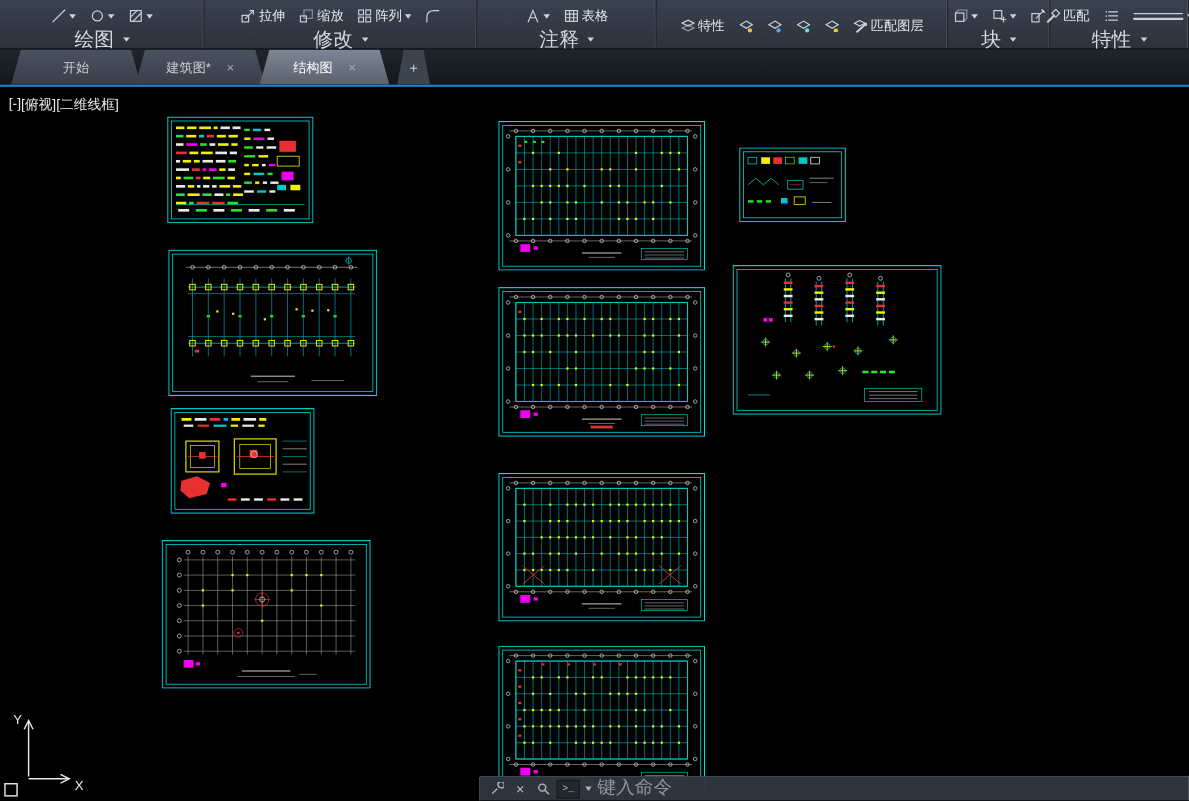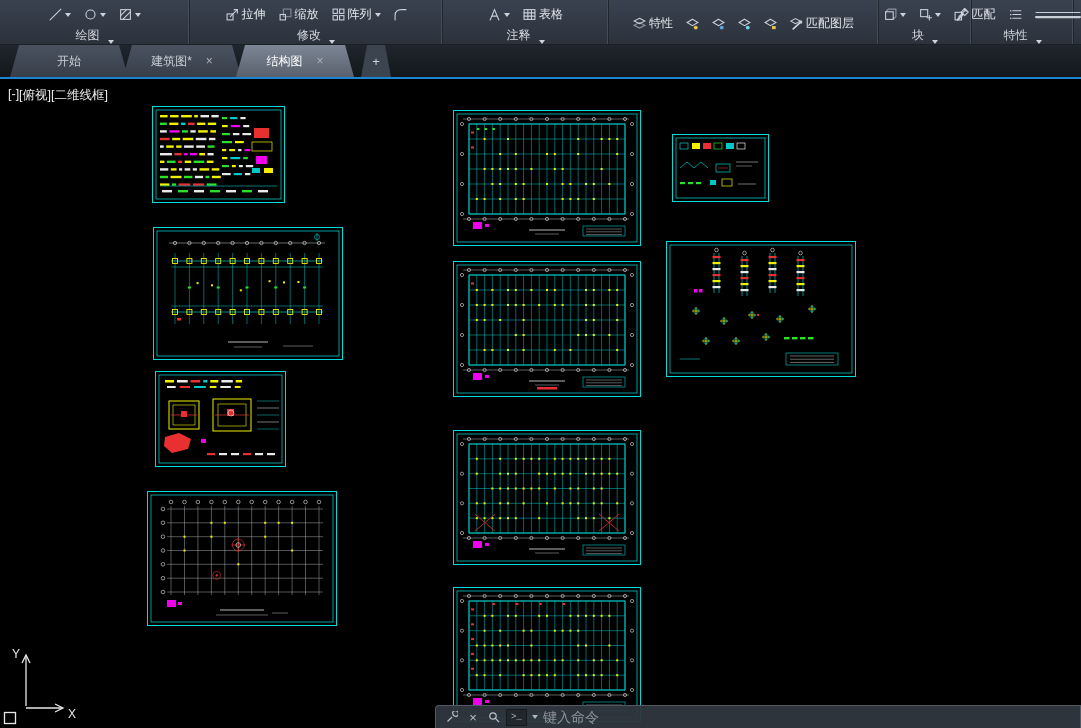--- a/index.html
+++ b/index.html
@@ -6,22 +6,22 @@
   html,body{width:1081px;height:728px;overflow:hidden;background:#000;
     font-family:"Liberation Sans","DejaVu Sans",sans-serif}
   .app{width:1081px;height:728px;display:flex;flex-direction:column;position:relative}
 
   
   .ribbon{height:45px;background:linear-gradient(#3a4250,#2b323c);display:flex;
     border-bottom:1px solid #1b2026;flex-shrink:0}
   .panel{display:flex;flex-direction:column;border-right:1px solid #20262e;
     box-shadow:inset -1px 0 0 #454d59}
   .panel-buttons{flex:1;display:flex;align-items:center;justify-content:center;gap:5px;padding:2px 4px 0}
-  .panel-title{height:17px;display:flex;align-items:flex-end;justify-content:center;gap:8px;
-    color:#d4d9df;font-size:12px;cursor:pointer}
+  .panel-title{height:17px;display:flex;align-items:center;justify-content:center;gap:8px;
+    color:#d4d9df;font-size:18px;cursor:pointer}
   .rbtn{display:flex;align-items:center;gap:3px;padding:2px 4px;border-radius:2px;
     color:#e2e6ea;font-size:12px;cursor:pointer;white-space:nowrap}
   .ricon{display:flex;align-items:center}
   .ricon svg{display:block}
   .caret{width:0;height:0;border-left:3.5px solid transparent;border-right:3.5px solid transparent;
     border-top:4px solid #cdd3da;display:inline-block}
 
   
   .tabbar{height:34px;background:linear-gradient(#20262e,#13171c);display:flex;align-items:stretch;
     padding-left:10px;border-bottom:2px solid #1e84d0;flex-shrink:0}
@@ -47,22 +47,22 @@
   .cmdbar{position:absolute;left:435px;right:0;bottom:0;height:23px;z-index:10;
     background:rgba(47,54,62,.96);border:1px solid #515a64;border-bottom:none;
     border-radius:4px 0 0 0;display:flex;align-items:center;gap:3px;padding:0 7px}
   .cicon{width:18px;height:18px;display:flex;align-items:center;justify-content:center;
     color:#b9c0c8;font-size:13px;cursor:pointer}
   .cprompt{width:21px;height:17px;background:#22272d;border:1px solid #151a1f;display:flex;
     align-items:center;justify-content:center;cursor:pointer}
   .cprompt-glyph{font-family:"Liberation Mono","DejaVu Sans Mono",monospace;font-size:9px;color:#aeb6bf}
   .ccaret{width:0;height:0;border-left:3.5px solid transparent;border-right:3.5px solid transparent;
     border-top:4px solid #aeb6bf;cursor:pointer;margin:0 2px}
-  .cinput{flex:1;background:transparent;border:none;outline:none;color:#c6ccd2;font-size:14px;
-    font-family:Liberation Sans, sans-serif}
+  .cinput{flex:1;background:transparent;border:none;outline:none;color:#c6ccd2;font-size:17px;
+    font-family:Liberation Mono, monospace}
   .cinput::placeholder{color:#8e969e;opacity:1}
 </style>
 </head>
 <body>
 
 <div class="app">
   <div class="ribbon" id="ribbon">
       <div class="panel" style="width: 190px;">
         <div class="panel-buttons">
           <div class="rbtn">
@@ -255,21 +255,21 @@
                 <path d="M9.5 1 l1.8 1.8" stroke-width="1.4"></path>
               </svg>
             </span>
           </div>
         </div>
         <div class="panel-title">
           <span>块</span>
           <span class="caret"></span>
         </div>
       </div>
-      <div class="panel" style="width: 102px;">
+      <div class="panel" style="width: 126px;">
         <div class="panel-buttons">
           <div class="rbtn">
             <span class="ricon">
               <svg width="13" height="13" viewBox="0 0 12 12" fill="none" stroke="#c9d0d8" stroke-width="1" stroke-linecap="round">
                 <line x1="1.5" y1="10.8" x2="6.5" y2="5.8" stroke-width="1.8"></line>
                 <rect x="5.8" y="1.4" width="4.6" height="4.6" transform="rotate(45 8.1 3.7)"></rect>
               </svg>
             </span>
             <span class="rlabel">匹配</span>
           </div>

